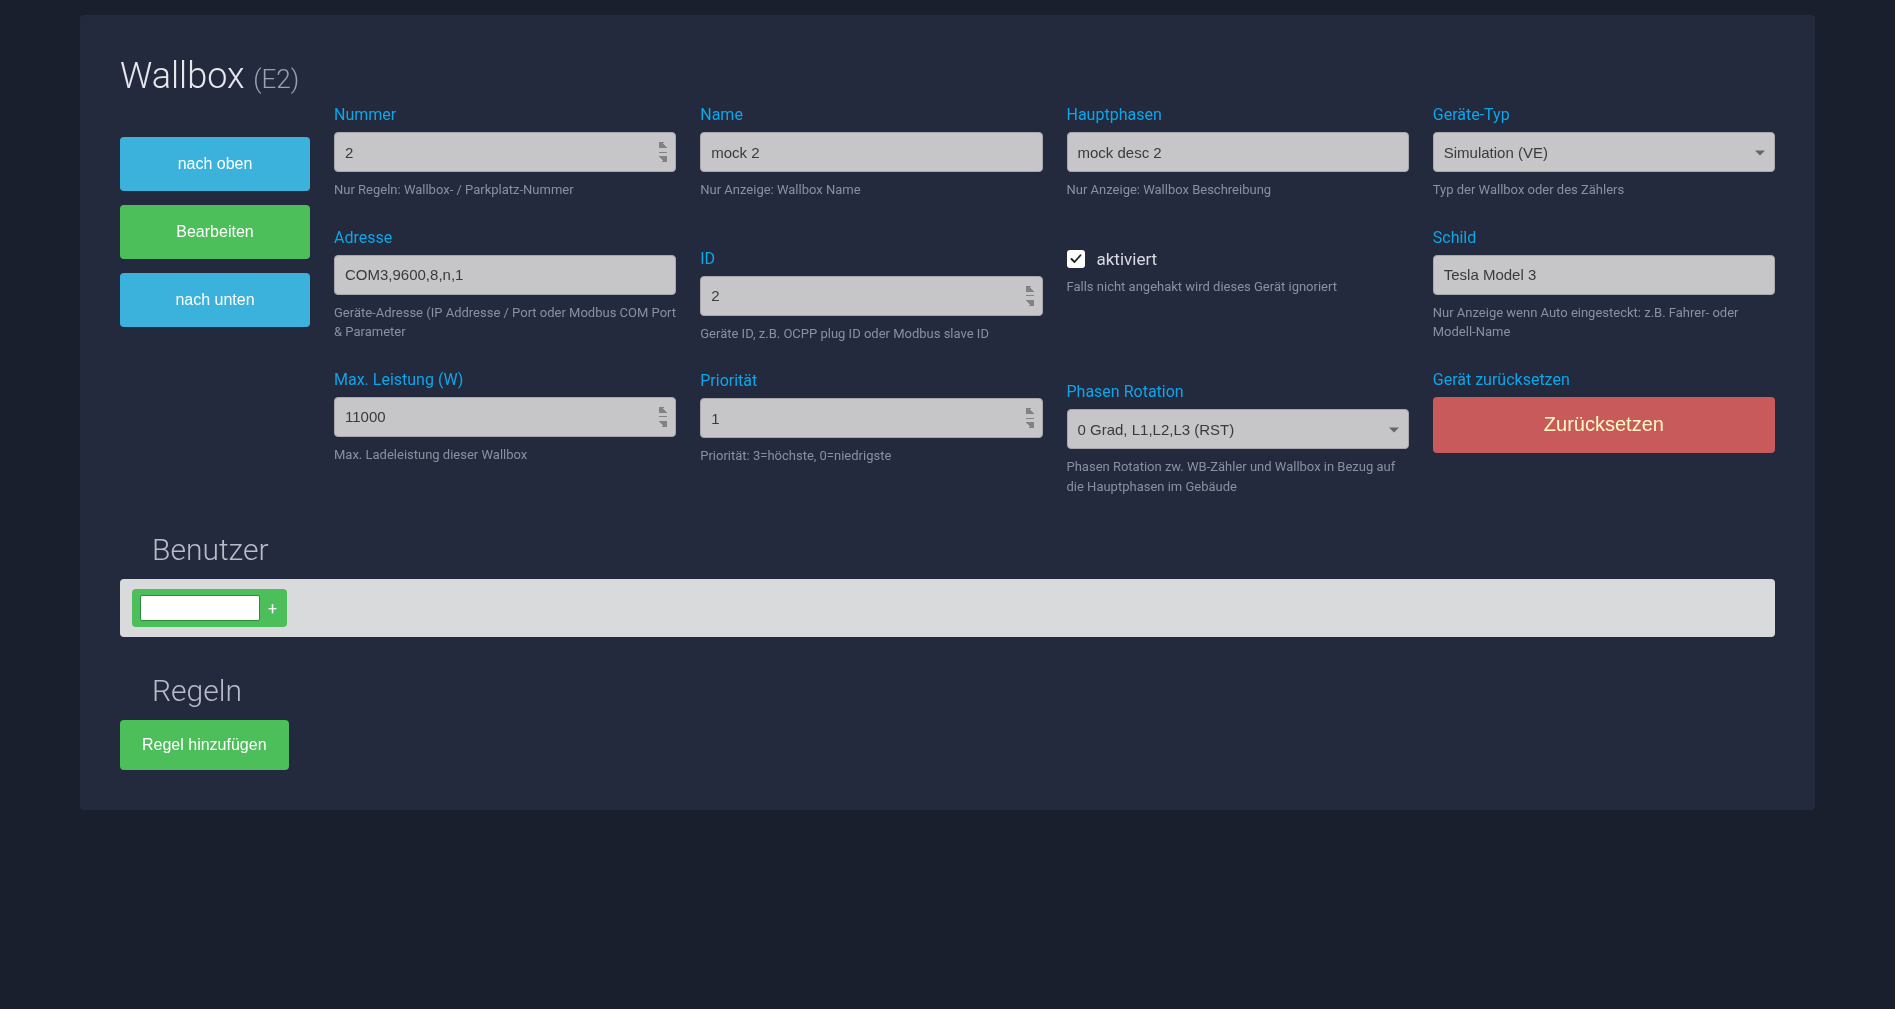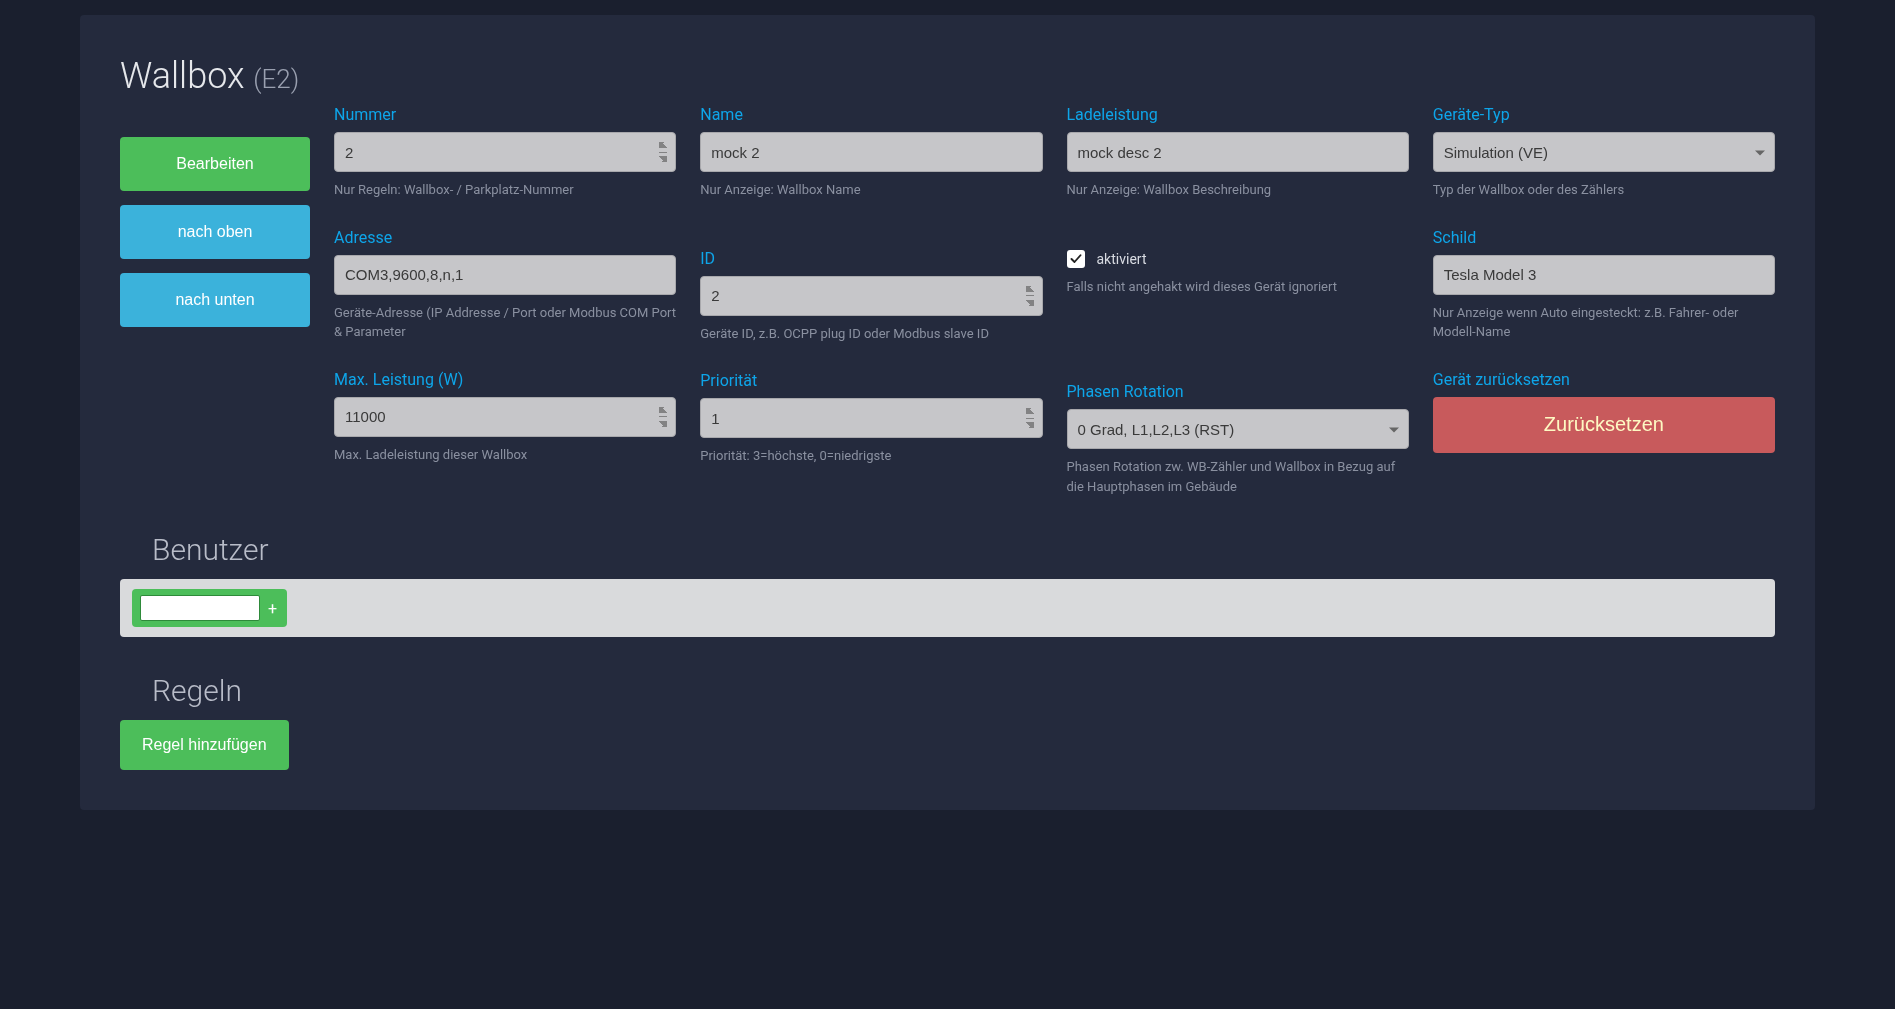--- a/index.html
+++ b/index.html
@@ -124,21 +124,21 @@
     height: 18px;
     background: #fff;
     border-radius: 3px;
     display: inline-flex;
     align-items: center;
     justify-content: center;
     cursor: pointer;
   }
   .checkbox svg { width: 12px; height: 12px; }
   .checkbox-label {
-    font-size: 14px;
+    font-size: 17px;
     color: #d8dbe2;
   }
   .reset-btn {
     background: #c85a5c;
     color: #fef9c3;
     border: none;
     border-radius: 4px;
     height: 56px;
     font-size: 20px;
     cursor: pointer;
@@ -202,22 +202,22 @@
 <div class="card">
 
   <h1 class="page-title">
     <span>Wallbox</span>
     <span class="sub">(E2)</span>
   </h1>
 
   <div class="main-grid">
 
     <div class="sidebar">
+      <button class="btn btn-blue">nach oben</button>
       <button class="btn btn-green">Bearbeiten</button>
-      <button class="btn btn-blue">nach oben</button>
       <button class="btn btn-blue">nach unten</button>
     </div>
 
     <div class="form-col">
       <div class="field-group">
         <div class="field-label">Nummer</div>
         <div class="spinner-wrap">
           <input class="input" type="text" value="2" style="">
         </div>
         <div class="field-help">Nur Regeln: Wallbox- / Parkplatz-Nummer</div>
@@ -253,21 +253,21 @@
         <div class="field-label">Priorität</div>
         <div class="spinner-wrap">
           <input class="input" type="text" value="1" style="">
         </div>
         <div class="field-help">Priorität: 3=höchste, 0=niedrigste</div>
       </div>
     </div>
 
     <div class="form-col">
       <div class="field-group">
-        <div class="field-label">Ladeleistung</div>
+        <div class="field-label">Hauptphasen</div>
         <input class="input" type="text" value="mock desc 2" style="">
         <div class="field-help">Nur Anzeige: Wallbox Beschreibung</div>
       </div>
       <div class="field-group" style="margin-top:21px">
         <div class="checkbox-row">
           <span class="checkbox">
             <svg viewBox="0 0 16 16">
                 <path d="M2 8 L6 12 L14 3" stroke="#222" stroke-width="2.5" fill="none" stroke-linecap="round" stroke-linejoin="round"></path>
               </svg>
           </span>

